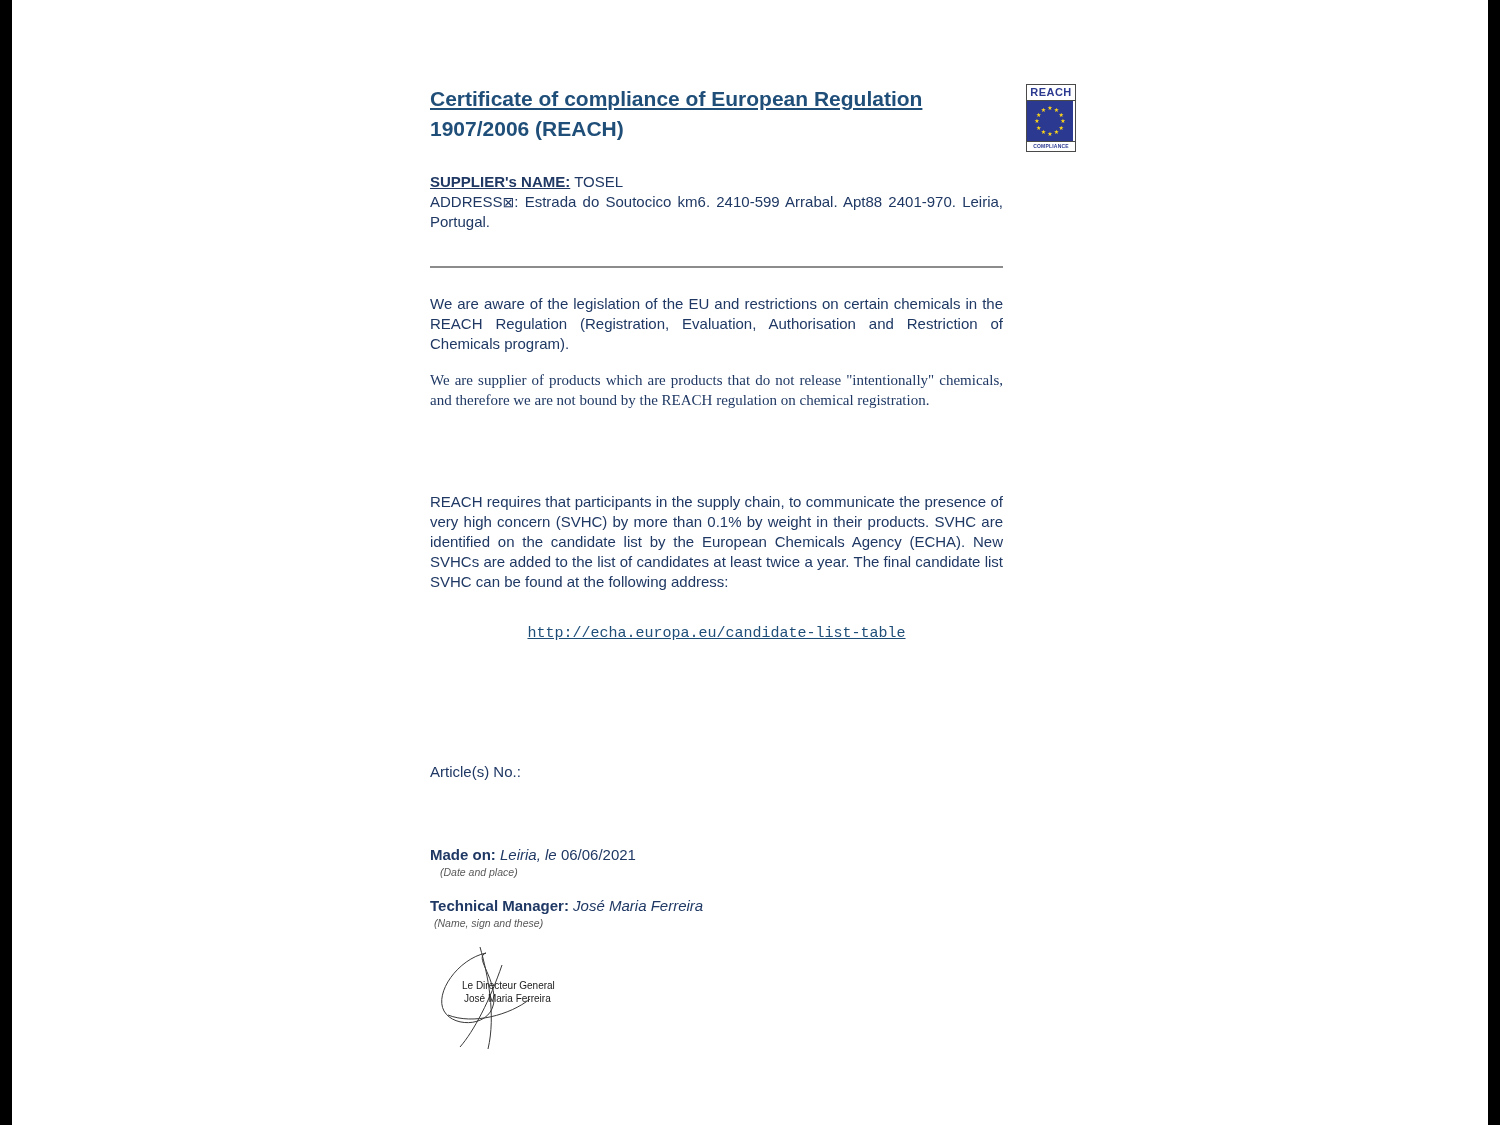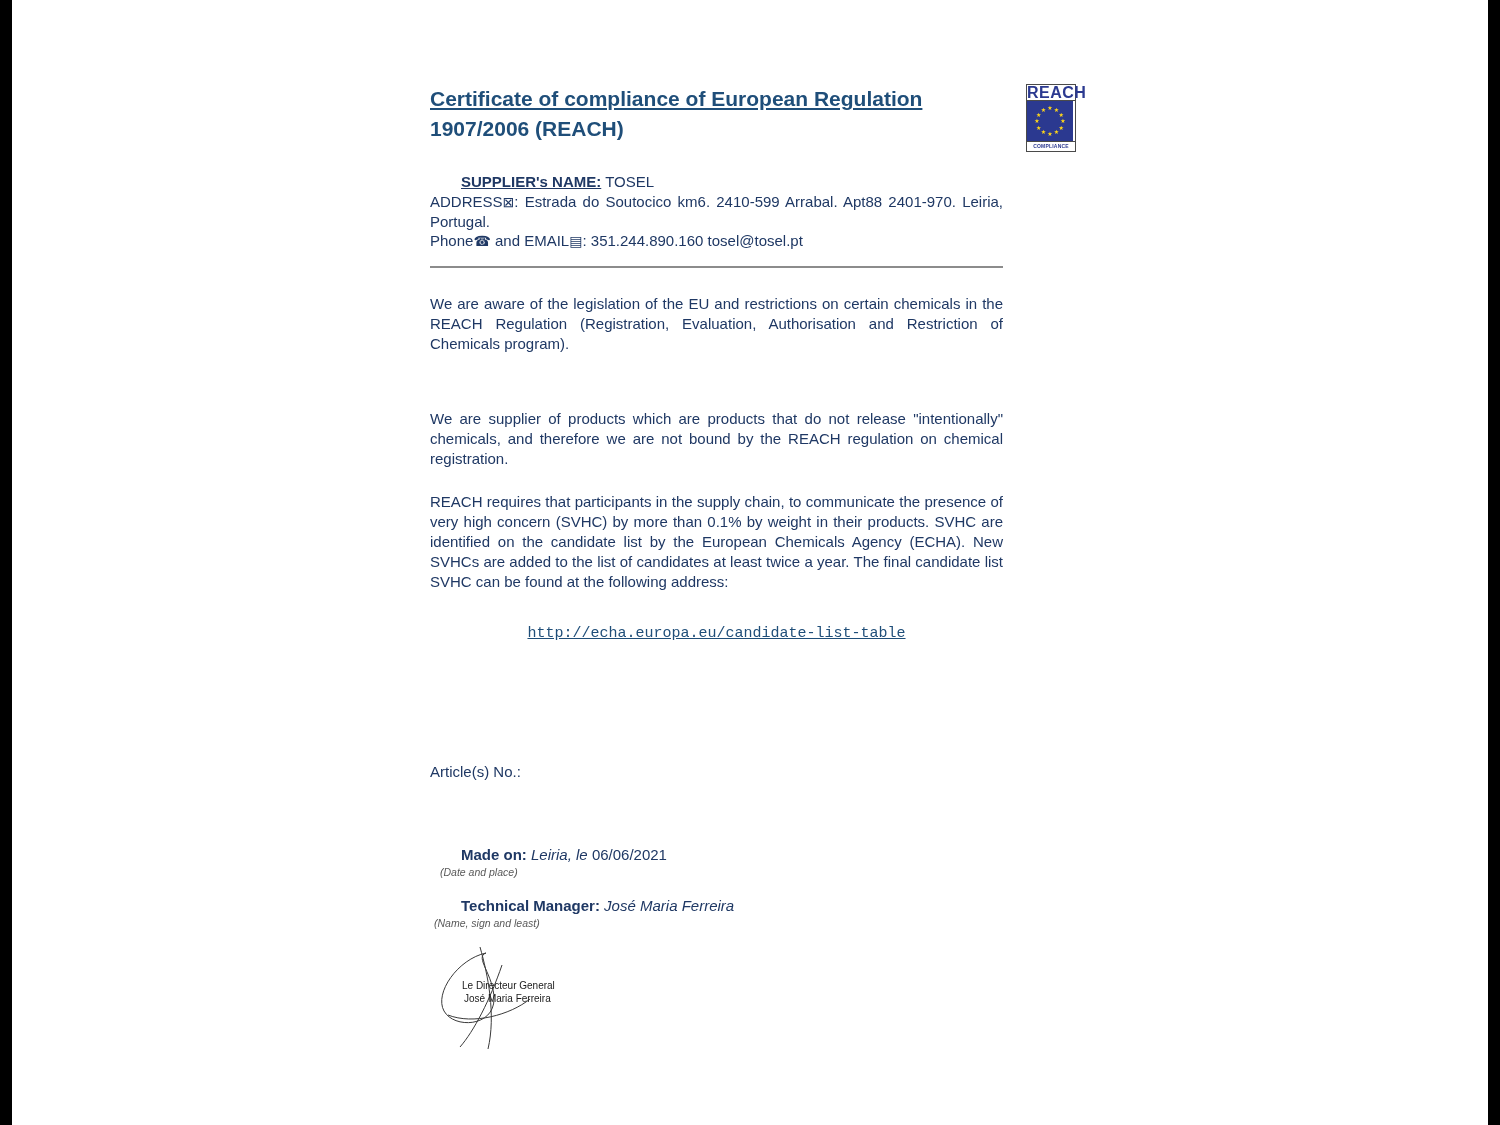--- a/index.html
+++ b/index.html
@@ -7,30 +7,30 @@
           font-family:"Liberation Sans",sans-serif;color:#1f3864;overflow:hidden;}
   .edge{position:absolute;top:0;bottom:0;width:12px;background:#000;}
   .edge.left{left:0}.edge.right{right:0}
 
   .title{position:absolute;left:430px;top:84px;width:573px;text-align:left;
          font-size:21px;font-weight:bold;color:#1f4e79;line-height:30px;}
   .title .u{text-decoration:underline;}
 
   .logo{position:absolute;left:1026px;top:84px;width:48px;border:1px solid #4a4a4a;
         background:#fff;text-align:center;}
-  .logo-top{font-size:16px;font-weight:bold;color:#2b3990;line-height:15px;
+  .logo-top{font-size:11px;font-weight:bold;color:#2b3990;line-height:15px;
             border-bottom:1px solid #4a4a4a;letter-spacing:.5px;}
   .logo-flag{display:block;}
   .logo-bottom{font-size:5px;font-weight:bold;color:#2b3990;line-height:9px;
                border-top:1px solid #4a4a4a;letter-spacing:.2px;}
 
   .col{position:absolute;left:430px;width:573px;font-size:15px;line-height:20px;
        text-align:justify;}
   .center{text-align:center;}
-  .bold{font-weight:bold;margin-left:31px;}
+  .bold{font-weight:bold;}
   .ital{font-style:italic;}
   .u{text-decoration:underline;}
   .sep{position:absolute;left:430px;top:266px;width:573px;border-top:2px solid #8c8c8c;height:0;}
   .link{color:#1f4e79;text-decoration:underline;cursor:pointer;font-family:Liberation Mono, monospace;}
   .note{position:absolute;font-size:10.5px;font-style:italic;color:#595959;line-height:13px;}
   .icon{font-size:14px;}
 
   .sig{position:absolute;left:428px;top:945px;width:135px;height:108px;}
   .sig svg{position:absolute;left:0;top:0;}
   .sigtext{position:absolute;font-family:Liberation Sans, sans-serif;font-size:10px;
@@ -73,29 +73,26 @@
 
   <div class="col" style="top:172px;">
     <span class="bold u">SUPPLIER's NAME:</span>
     <span>TOSEL</span>
   </div>
 
   <div class="col" style="top:192px;">
     <span>ADDRESS</span><span class="icon">⊠</span><span>: Estrada do Soutocico km6. 2410-599 Arrabal. Apt88 2401-970. Leiria, Portugal.</span>
   </div>
 
-  <div class="col" style="top:231px;">
-    <span>Phone</span><span class="icon">☎</span><span> and EMAIL</span><span class="icon">▤</span><span>: 351.244.890.160 tosel@tosel.pt</span>
-  </div>
 
   <div class="sep"></div>
 
   <div class="col" style="top:294px;">We are aware of the legislation of the EU and restrictions on certain chemicals in the REACH Regulation (Registration, Evaluation, Authorisation and Restriction of Chemicals program).</div>
 
-  <div class="col" style="top:409px;">We are supplier of products which are products that do not release "intentionally" chemicals, and therefore we are not bound by the REACH regulation on chemical registration.</div>
+  <div class="col" style="top:370px;font-family:Liberation Serif, serif;">We are supplier of products which are products that do not release "intentionally" chemicals, and therefore we are not bound by the REACH regulation on chemical registration.</div>
 
   <div class="col" style="top:492px;">REACH requires that participants in the supply chain, to communicate the presence of very high concern (SVHC) by more than 0.1% by weight in their products. SVHC are identified on the candidate list by the European Chemicals Agency (ECHA). New SVHCs are added to the list of candidates at least twice a year. The final candidate list SVHC can be found at the following address:</div>
 
   <div class="col center" style="top:622px;">
     <a class="link">http://echa.europa.eu/candidate-list-table</a>
   </div>
 
 
   <div class="col" style="top:762px;">Article(s) No.:</div>
 
@@ -103,21 +100,21 @@
     <span class="bold">Made on:</span>
     <span class="ital">Leiria, le</span>
     <span>06/06/2021</span>
   </div>
   <div class="note" style="left:440px;top:866px;">(Date and place)</div>
 
   <div class="col" style="top:896px;">
     <span class="bold">Technical Manager:</span>
     <span class="ital">José Maria Ferreira</span>
   </div>
-  <div class="note" style="left:434px;top:917px;">(Name, sign and least)</div>
+  <div class="note" style="left:434px;top:917px;">(Name, sign and these)</div>
 
   <div class="sig">
     <svg width="135" height="108" viewBox="0 0 135 108" xmlns="http://www.w3.org/2000/svg" fill="none" stroke="#3a3a3a" stroke-width="1">
       <path d="M 58 8 C 30 14, 6 48, 16 66 C 26 84, 66 82, 66 54 C 66 30, 46 12, 58 8"></path>
       <path d="M 52 2 C 60 30, 68 70, 60 104"></path>
       <path d="M 20 70 C 45 80, 82 70, 102 54"></path>
       <path d="M 74 20 C 62 55, 46 86, 32 102"></path>
     </svg>
     <span class="sigtext" style="left:34px;top:34px;">Le Directeur General</span>
     <span class="sigtext" style="left:36px;top:47px;">José Maria Ferreira</span>

